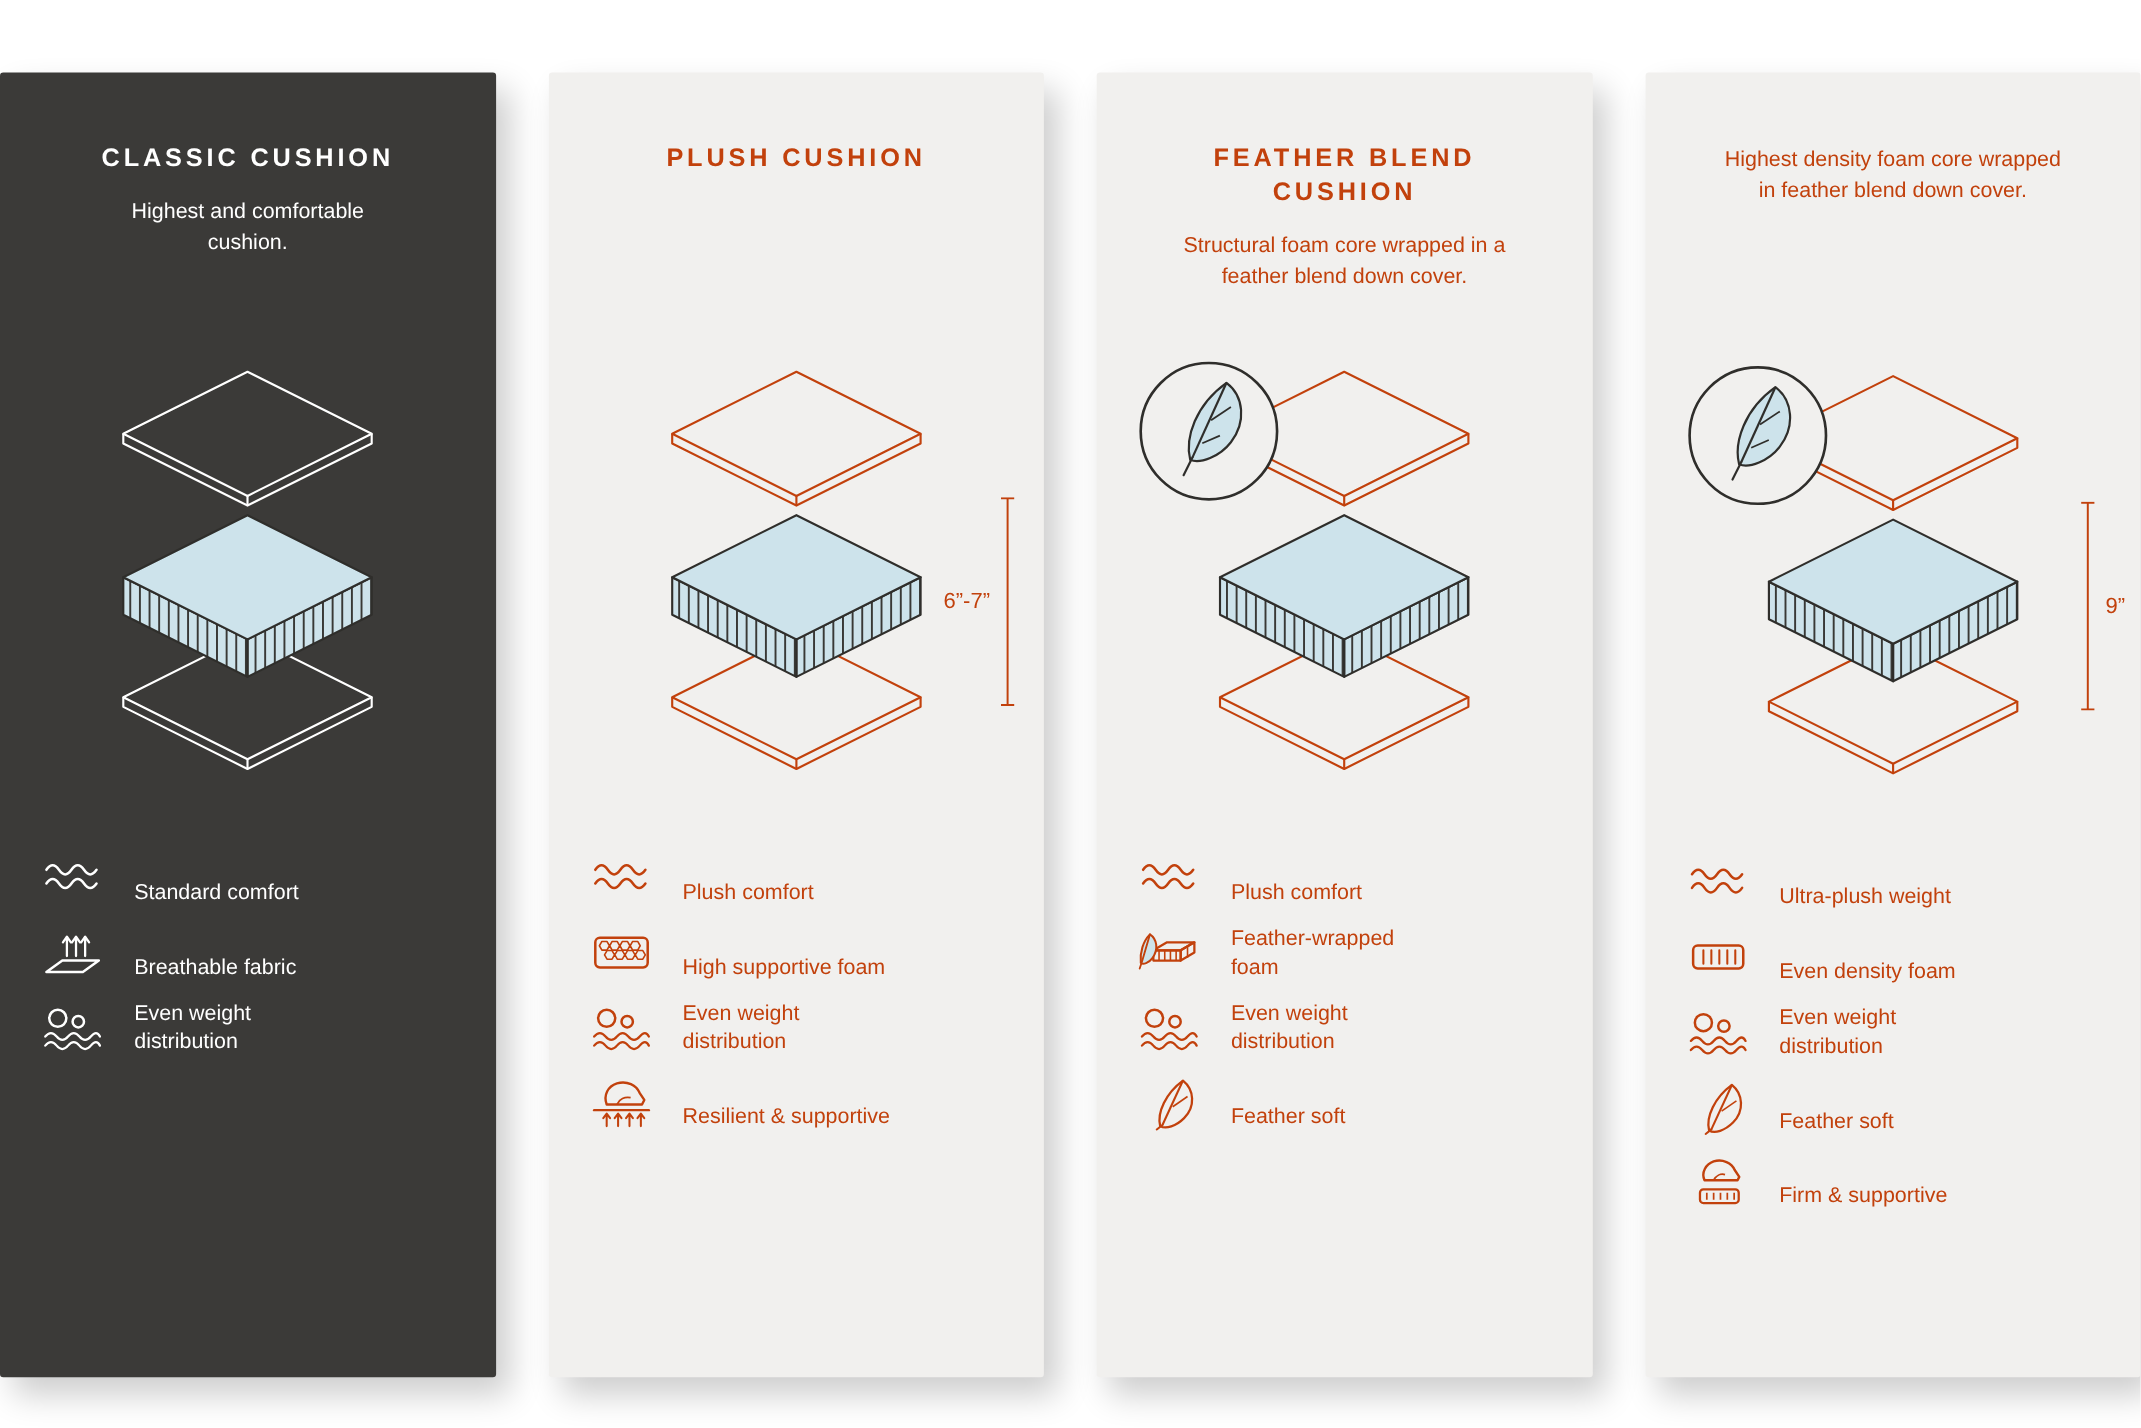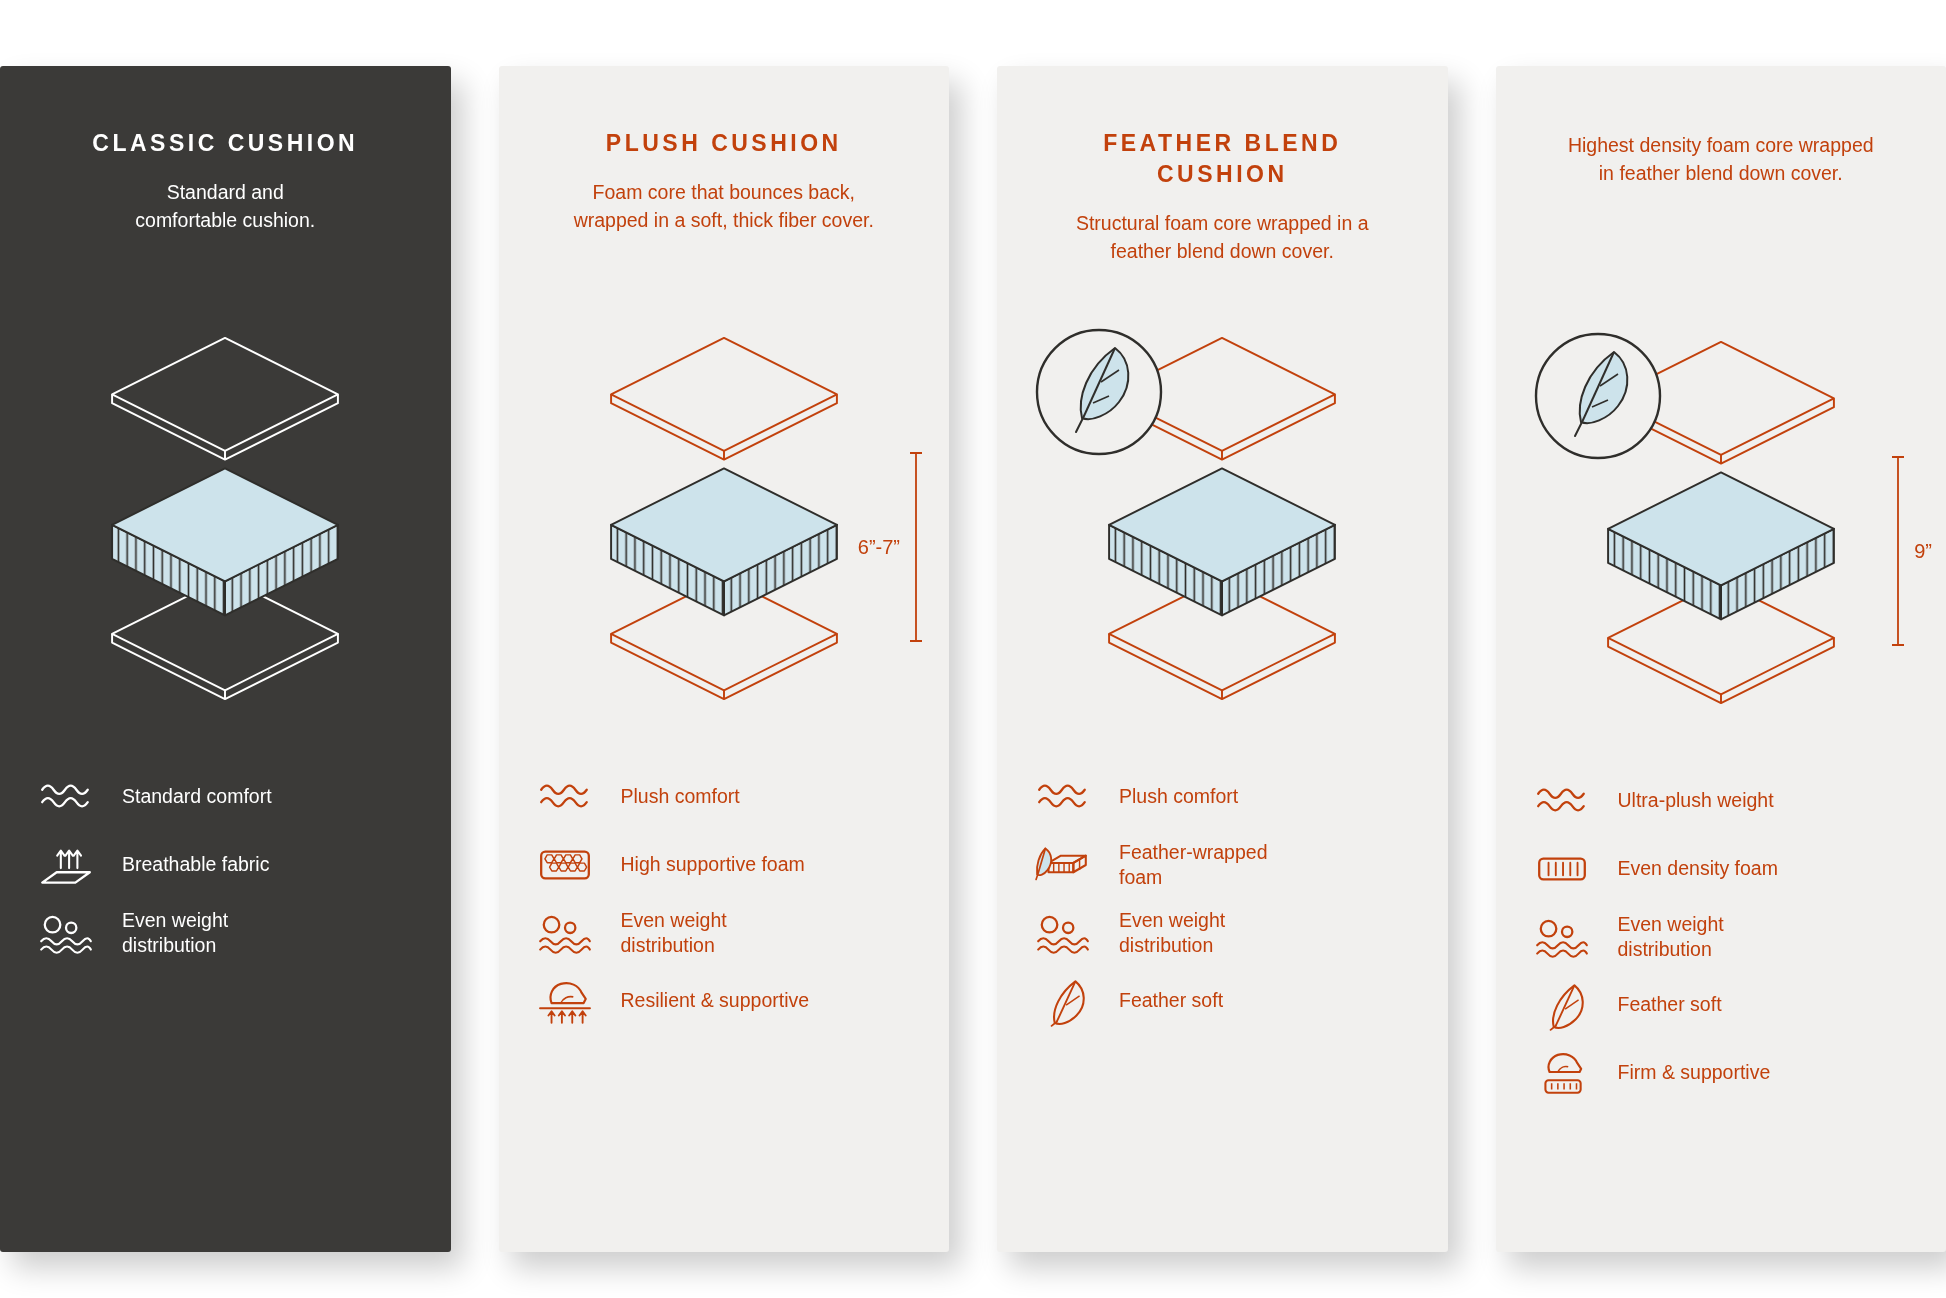--- a/index.html
+++ b/index.html
@@ -37,21 +37,21 @@
 
   .badge { position:absolute; left:0px; top:-6px; width:132px; height:132px; }
 
   .measure { position:absolute; top:120px; display:flex; align-items:center; gap:9px; }
   .measure.m-left  { right:-10px; }
   .measure.m-right { right:-22px; }
   .measure-label { font-size:20px; white-space:nowrap; }
   .measure-line  { display:block; }
 
   .features { list-style:none; margin:36px 0 0; padding:0; }
-  .feature { display:flex; align-items:center; gap:26px; margin-bottom:14px; min-height:54px; }
+  .feature { display:flex; align-items:flex-end; gap:26px; margin-bottom:14px; min-height:54px; }
   .f-icon { flex:0 0 60px; width:60px; display:flex; justify-content:center; }
   .f-svg { width:58px; height:52px; }
   .f-label { font-size:19.5px; line-height:1.3; max-width:192px; }
 
   .defs-holder { position:absolute; width:0; height:0; overflow:hidden; }
 </style>
 </head>
 <body>
 
 <svg class="defs-holder" aria-hidden="true">
@@ -149,21 +149,21 @@
       <path d="M1 1 L13 1 M7 1 L7 189 M1 189 L13 189" style="fill:none;stroke:currentColor;stroke-width:1.8"></path>
     </g>
   </defs>
 </svg>
 
 <div class="page">
 
   <section class="card dark">
     <div class="card-head">
       <h2 class="card-title">CLASSIC CUSHION</h2>
-      <p class="card-desc w-narrow">Standard and comfortable cushion.</p>
+      <p class="card-desc w-narrow">Highest and comfortable cushion.</p>
     </div>
     <div class="diagram-wrap">
       <svg class="stack" viewBox="0 0 300 382">
           <use href="#cushion-stack"></use>
         </svg>
     </div>
     <ul class="features">
       <li class="feature">
         <span class="f-icon">
             <svg class="f-svg" viewBox="0 0 56 50">
@@ -187,21 +187,20 @@
             </svg>
           </span>
         <span class="f-label">Even weight distribution</span>
       </li>
     </ul>
   </section>
 
   <section class="card light">
     <div class="card-head">
       <h2 class="card-title">PLUSH CUSHION</h2>
-      <p class="card-desc">Foam core that bounces back, wrapped in a soft, thick fiber cover.</p>
     </div>
     <div class="diagram-wrap">
       <svg class="stack" viewBox="0 0 300 382">
           <use href="#cushion-stack"></use>
         </svg>
       <div class="measure m-left">
         <span class="measure-label">6”-7”</span>
         <svg class="measure-line" width="14" height="190" viewBox="0 0 14 190">
             <use href="#measure-glyph"></use>
           </svg>

